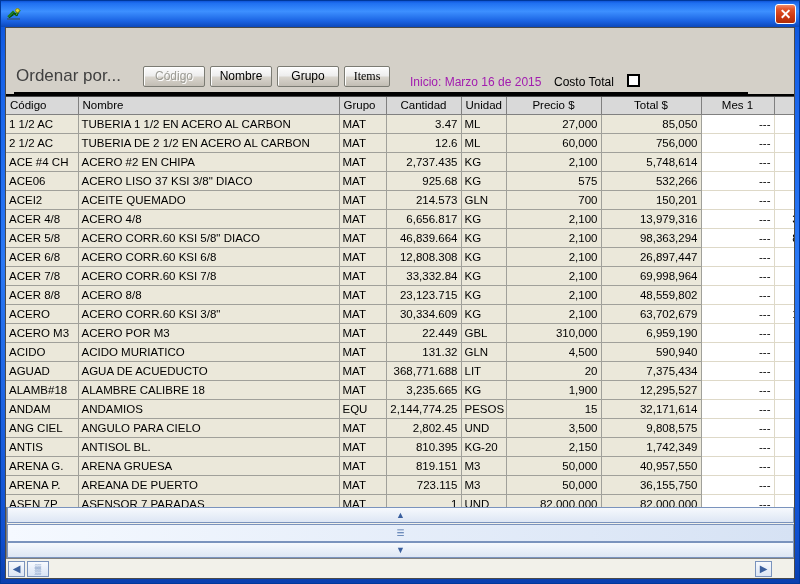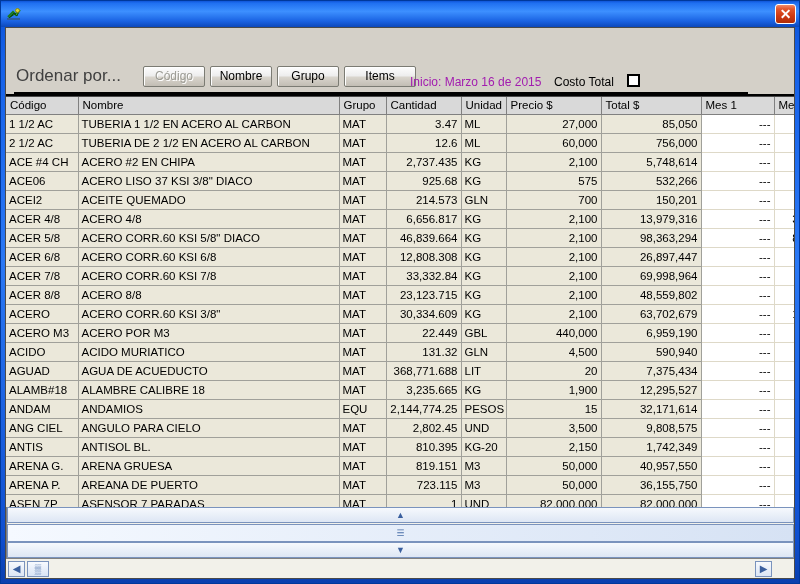--- a/index.html
+++ b/index.html
@@ -188,21 +188,21 @@
     border-bottom: 1px solid #808080;
     height: 17px;
     font-weight: normal;
     font-size: 11.5px;
     color: #000;
     padding: 0 4px;
     white-space: nowrap;
     font-family: "Liberation Sans", sans-serif;
   }
   thead th.l { text-align: left; }
-  thead th.r { text-align: left; }
+  thead th.r { text-align: center; }
   tbody td {
     height: 19px;
     border-right: 1px solid #a0a09a;
     border-bottom: 1px solid #a0a09a;
     padding: 0 3px;
     white-space: nowrap;
     overflow: hidden;
     color: #000;
     background: #ebe8da;
     font-family: "Liberation Sans", sans-serif;
@@ -299,21 +299,21 @@
 
   <div id="client">
 
     <div id="toolbar">
 
       <div id="ordenar-label">Ordenar por...</div>
 
       <div class="btn disabled" style="left:137px;top:38px;width:62px;">Código</div>
       <div class="btn" style="left:204px;top:38px;width:62px;">Nombre</div>
       <div class="btn" style="left:271px;top:38px;width:62px;">Grupo</div>
-      <div class="btn" style="left:338px;top:38px;width:72px;">Items</div>
+      <div class="btn" style="left:338px;top:38px;width:46px;font-family:Liberation Serif, serif;">Items</div>
 
       <div id="inicio-label">Inicio: Marzo 16 de 2015</div>
       <div id="costo-total-label">Costo Total</div>
       <div class="cbox" style="left:621px;top:46px;"></div>
 
       <div id="toolbar-divider"></div>
 
       <div class="btn" style="left:133px;top:74px;width:66px;">Opciones</div>
       <div class="btn" style="left:204px;top:74px;width:62px;">Buscar</div>
       <div class="btn" style="left:270px;top:74px;width:64px;">Imprimir</div>
@@ -478,21 +478,21 @@
                 <td class="num">63,702,679</td>
                 <td class="mes">---</td>
                 <td class="mes">1,575.291</td>
               </tr>
               <tr>
                 <td>ACERO M3</td>
                 <td>ACERO POR M3</td>
                 <td>MAT</td>
                 <td class="num">22.449</td>
                 <td>GBL</td>
-                <td class="num">440,000</td>
+                <td class="num">310,000</td>
                 <td class="num">6,959,190</td>
                 <td class="mes">---</td>
                 <td class="mes">---</td>
               </tr>
               <tr>
                 <td>ACIDO</td>
                 <td>ACIDO MURIATICO</td>
                 <td>MAT</td>
                 <td class="num">131.32</td>
                 <td>GLN</td>

